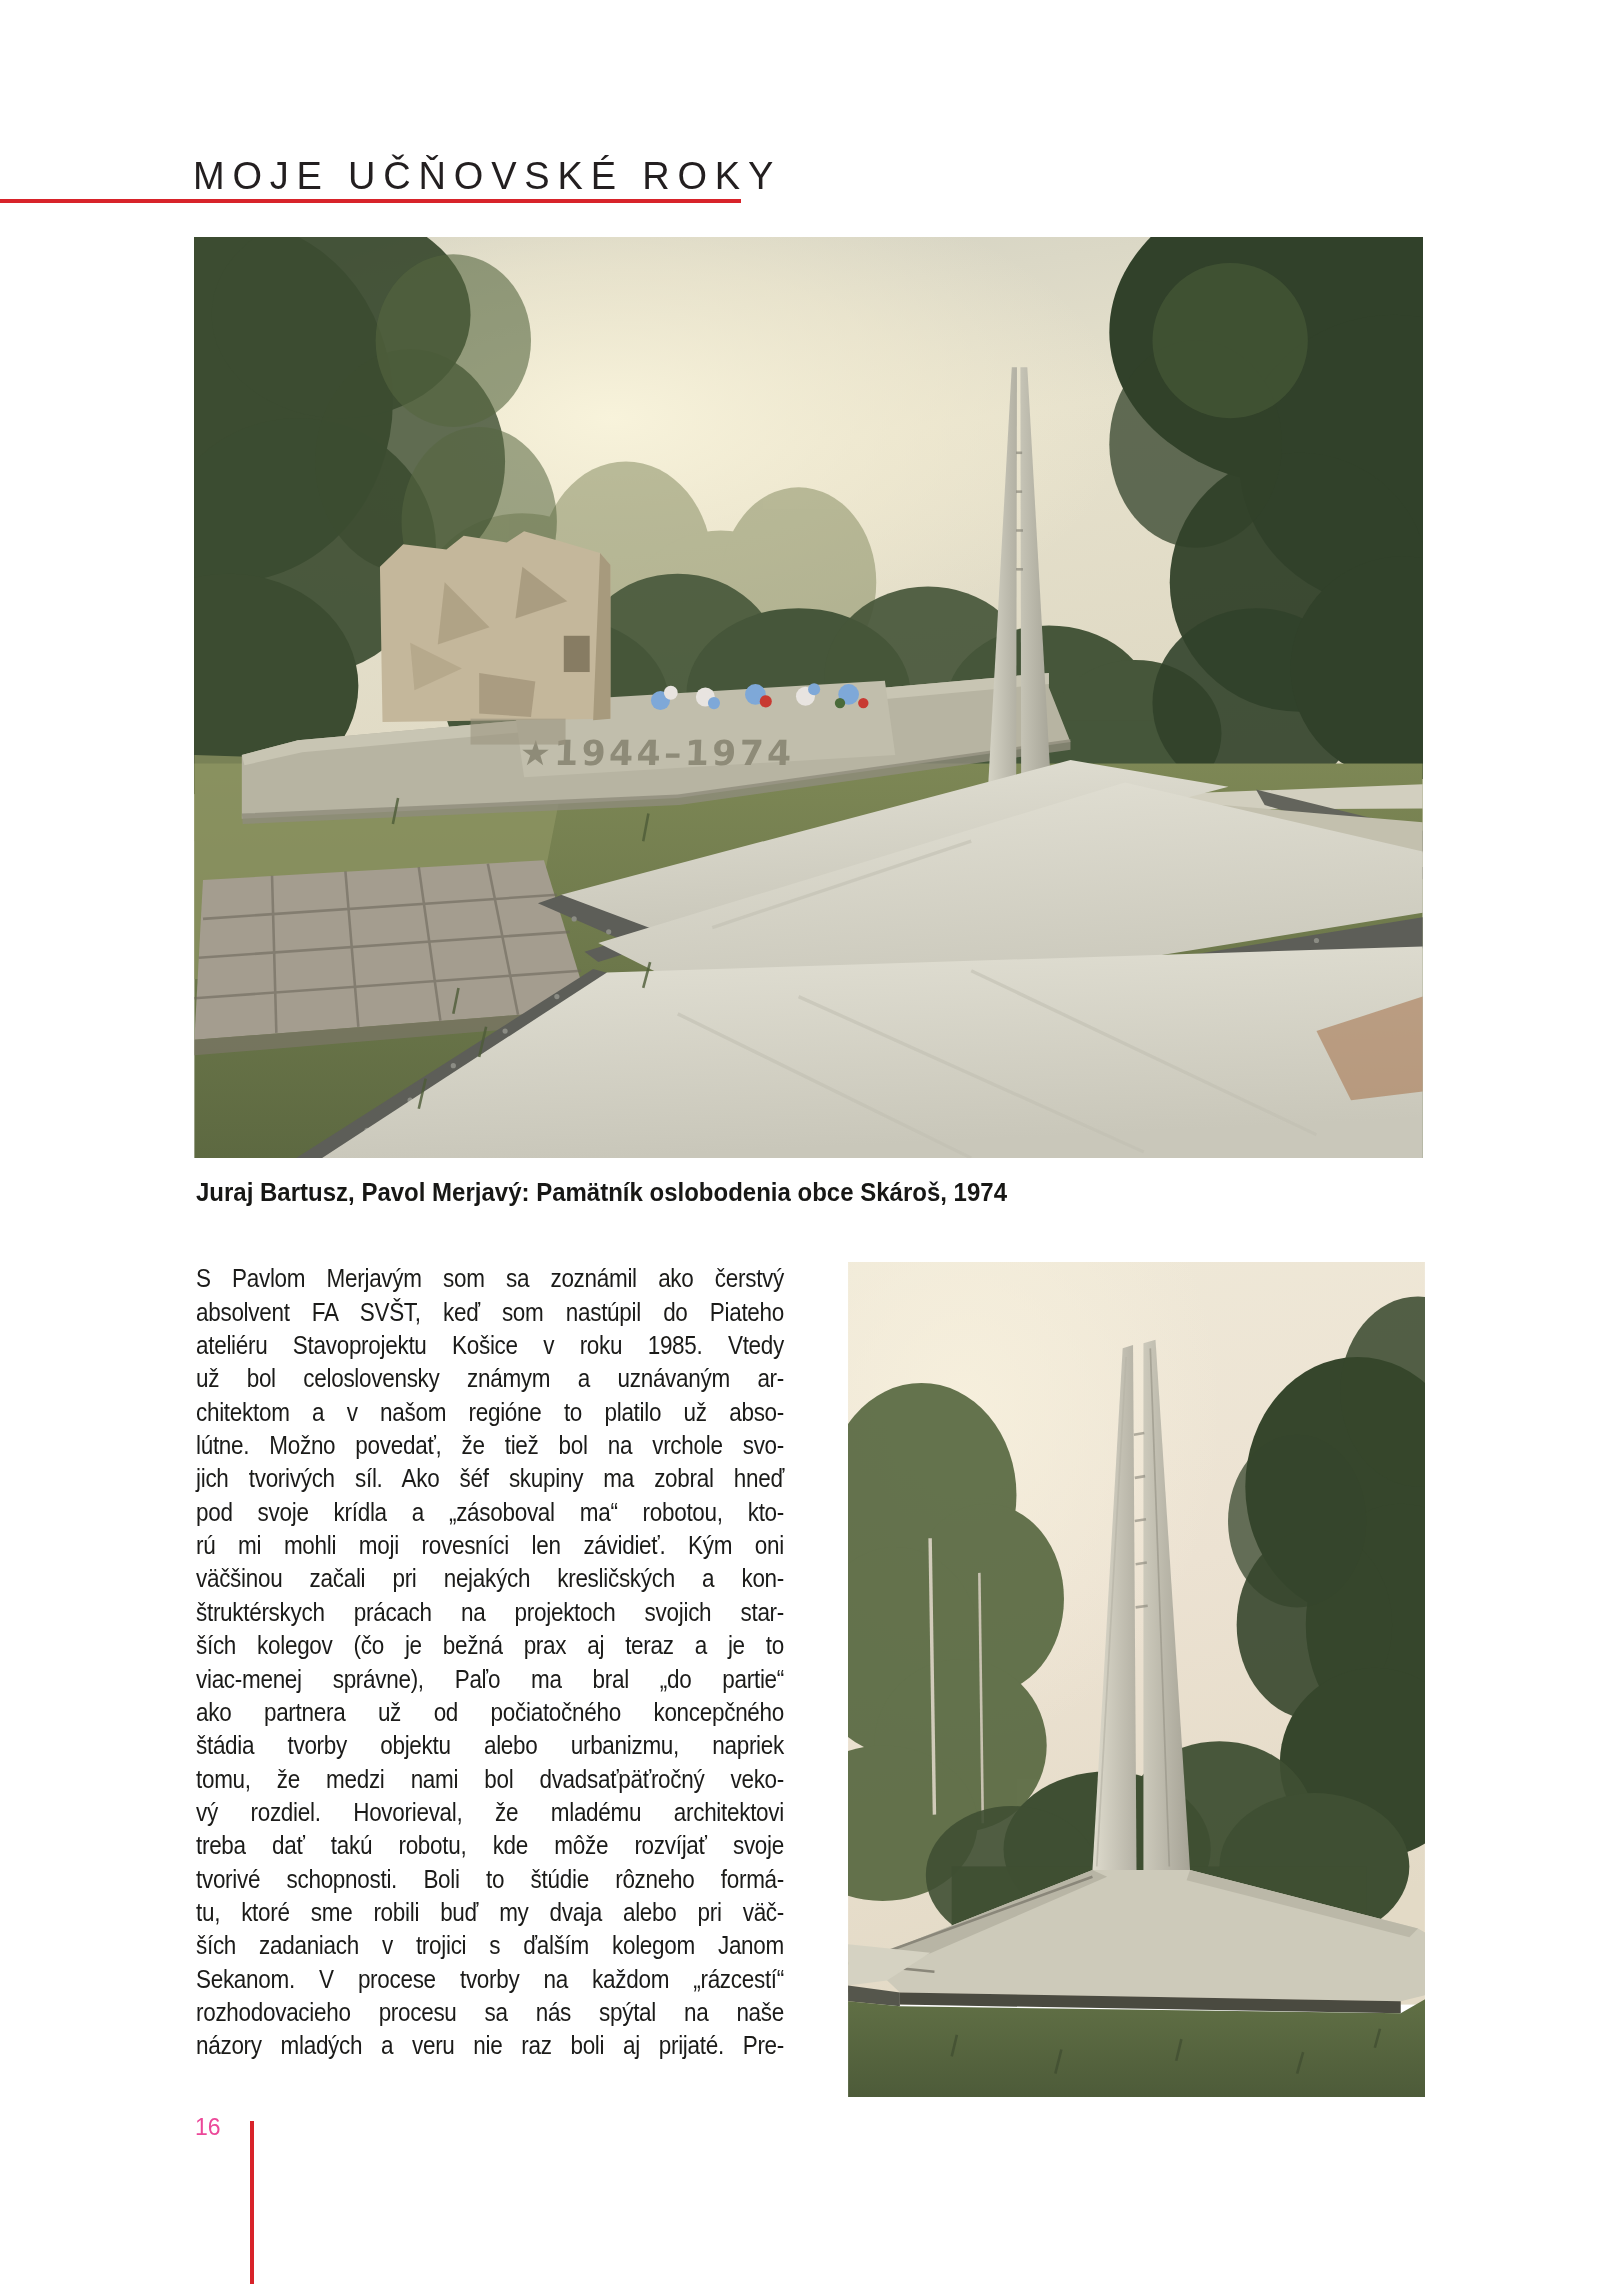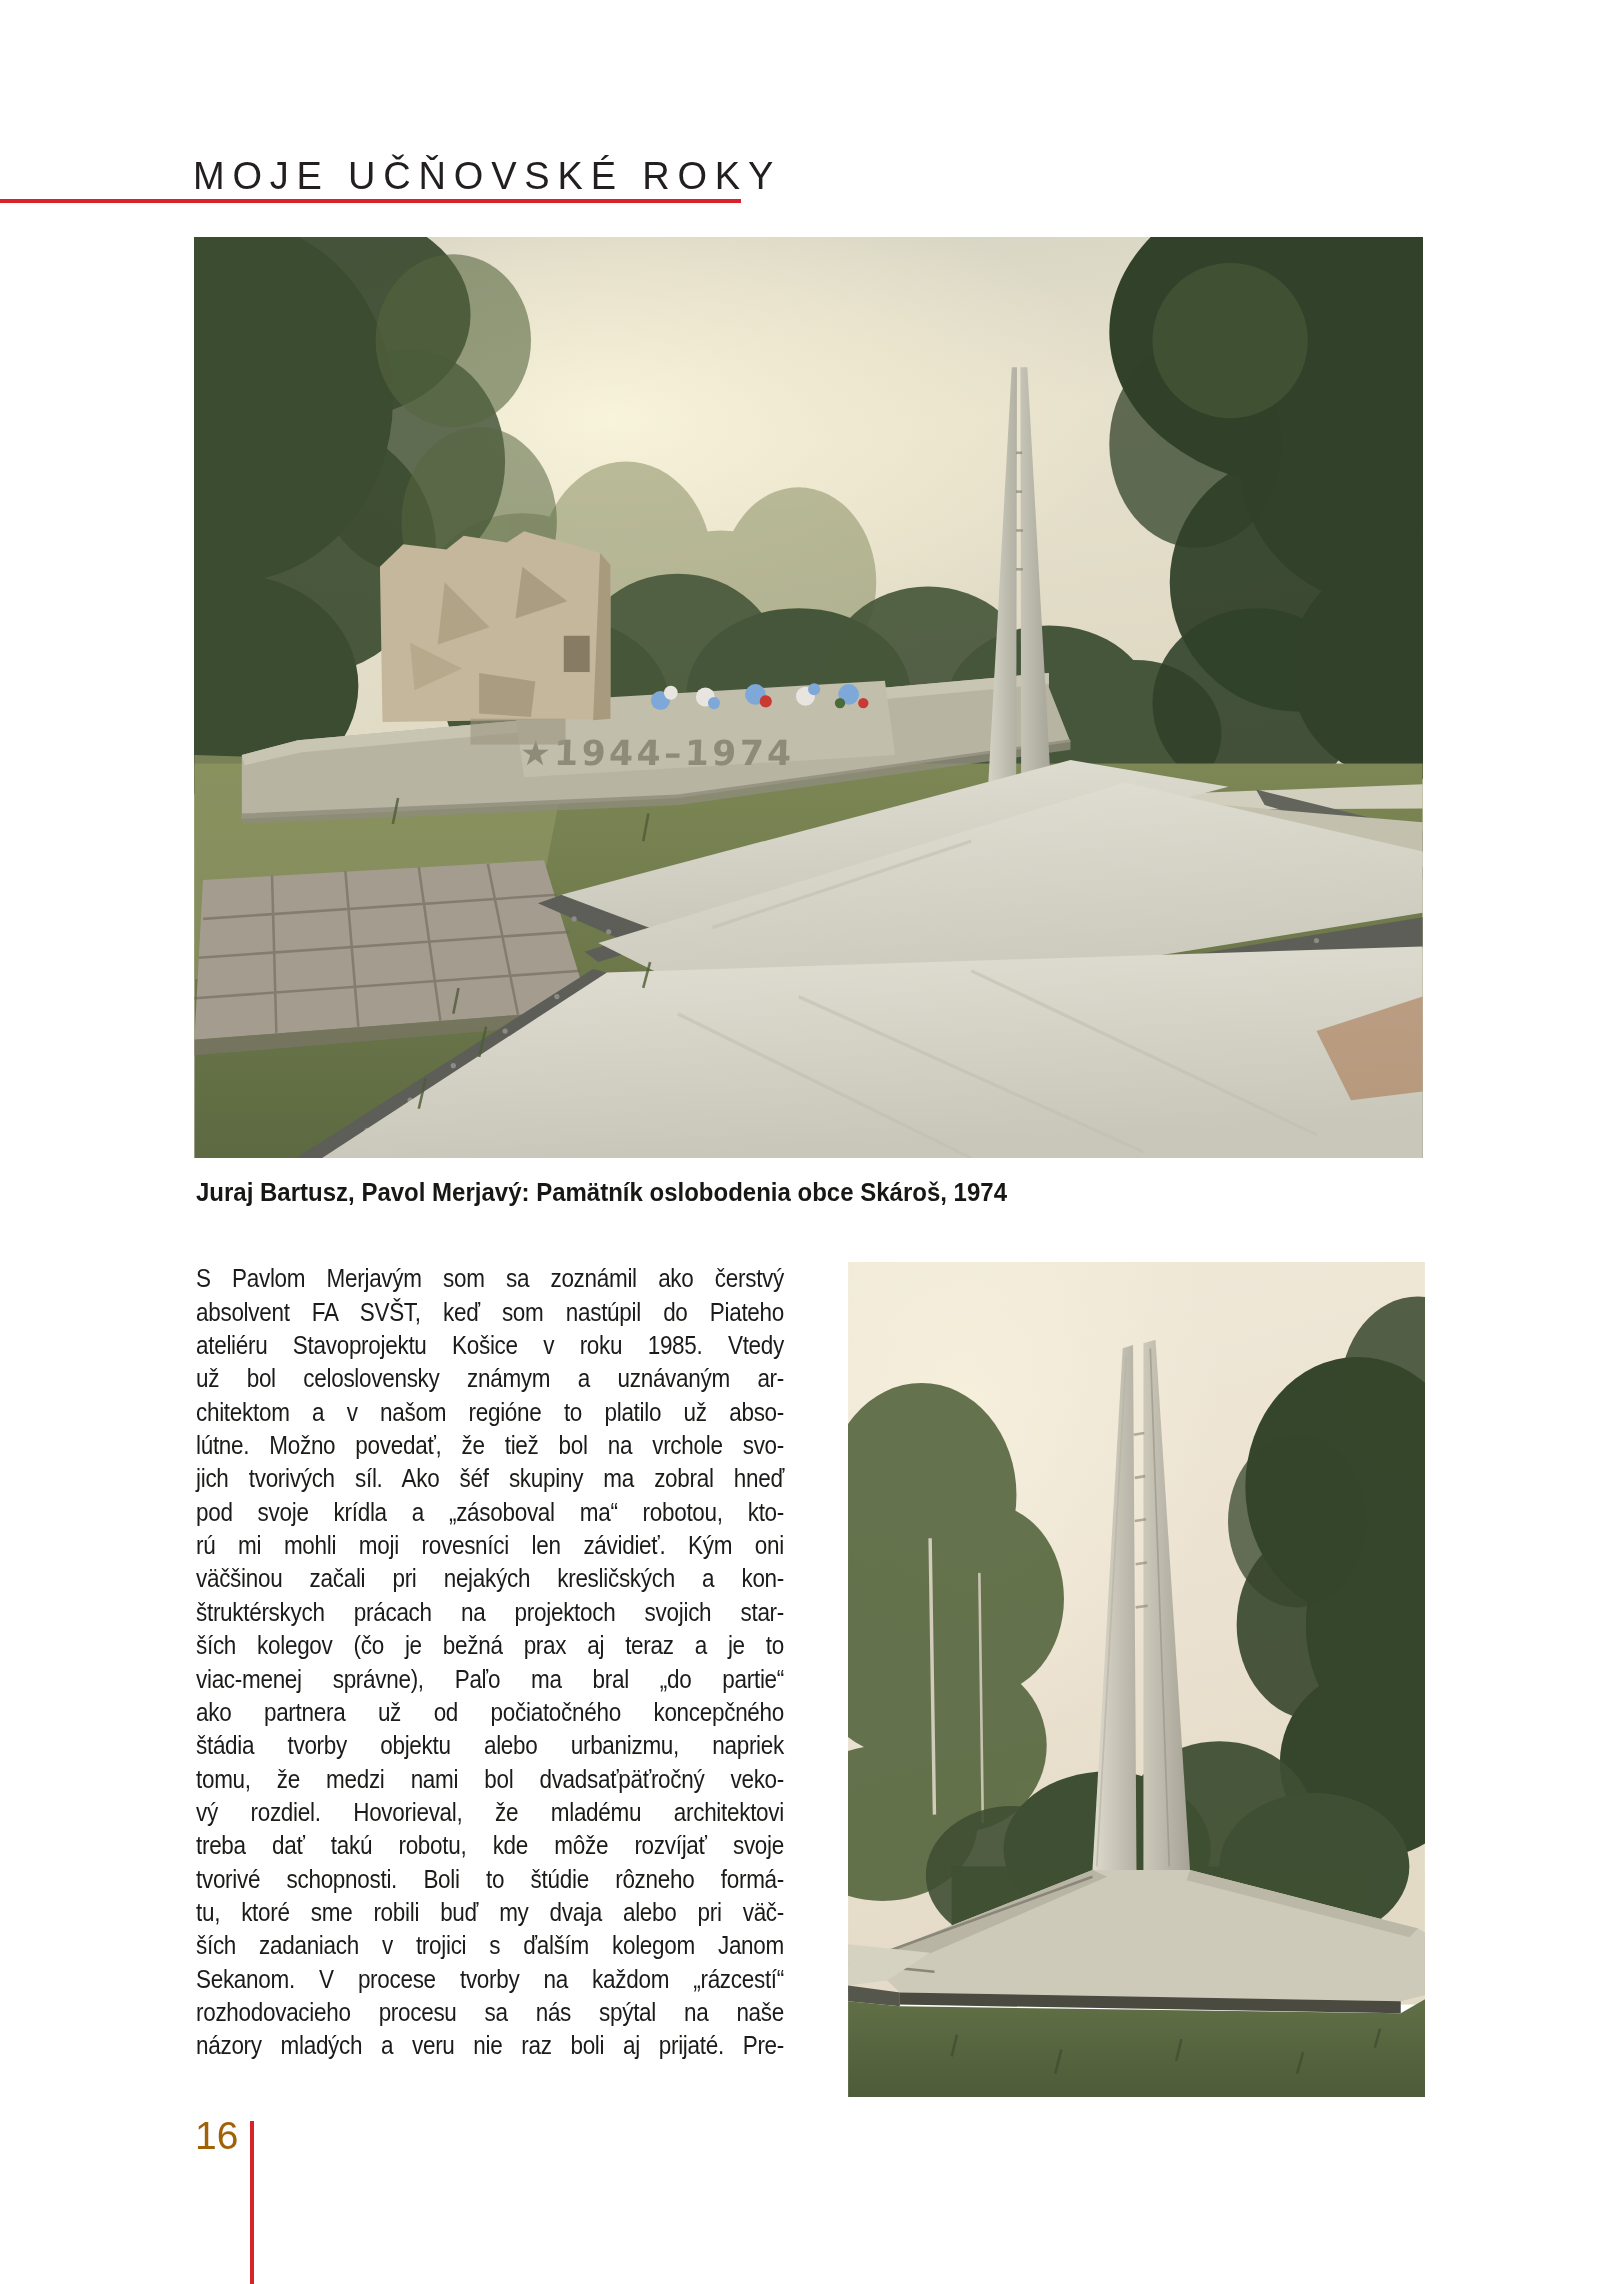--- a/index.html
+++ b/index.html
@@ -29,21 +29,21 @@
     transform:scaleY(1.15);transform-origin:top left;
   }
   .article .bline{
     height:29px;line-height:29px;
     text-align:justify;text-align-last:justify;
   }
   .side-photo{
     position:absolute;left:848px;top:1262px;width:577px;height:835px;
   }
   .page-number{
-    position:absolute;left:195px;top:2114px;font-size:39px;color:#a16207;
+    position:absolute;left:195px;top:2114px;font-size:23px;color:#ec4899;
   }
   .footer-rule{
     position:absolute;left:250px;top:2121px;width:4.3px;height:163px;background:#d8232a;
   }
   svg{display:block;}
 </style>
 </head>
 <body>
 
 <div class="page">

